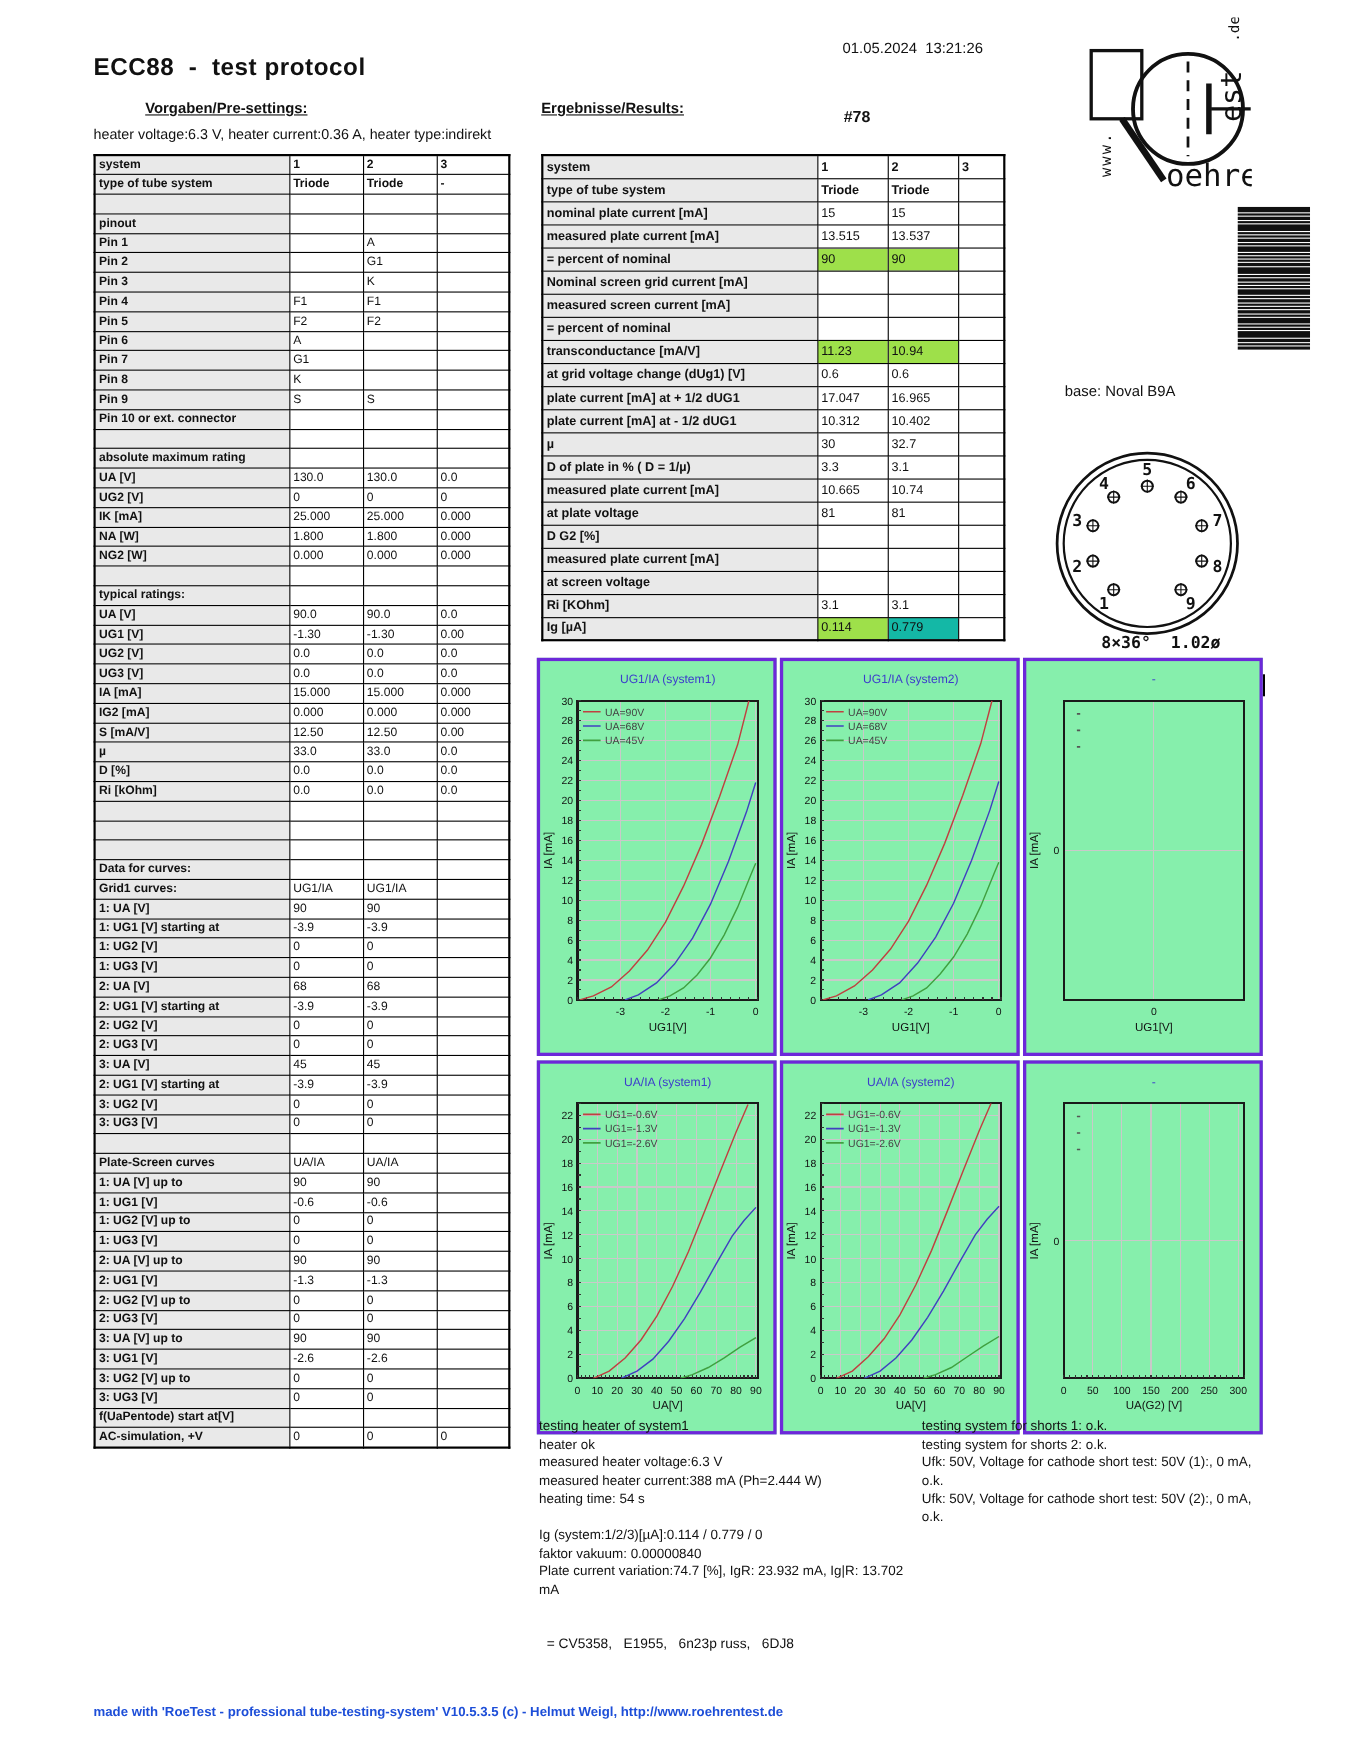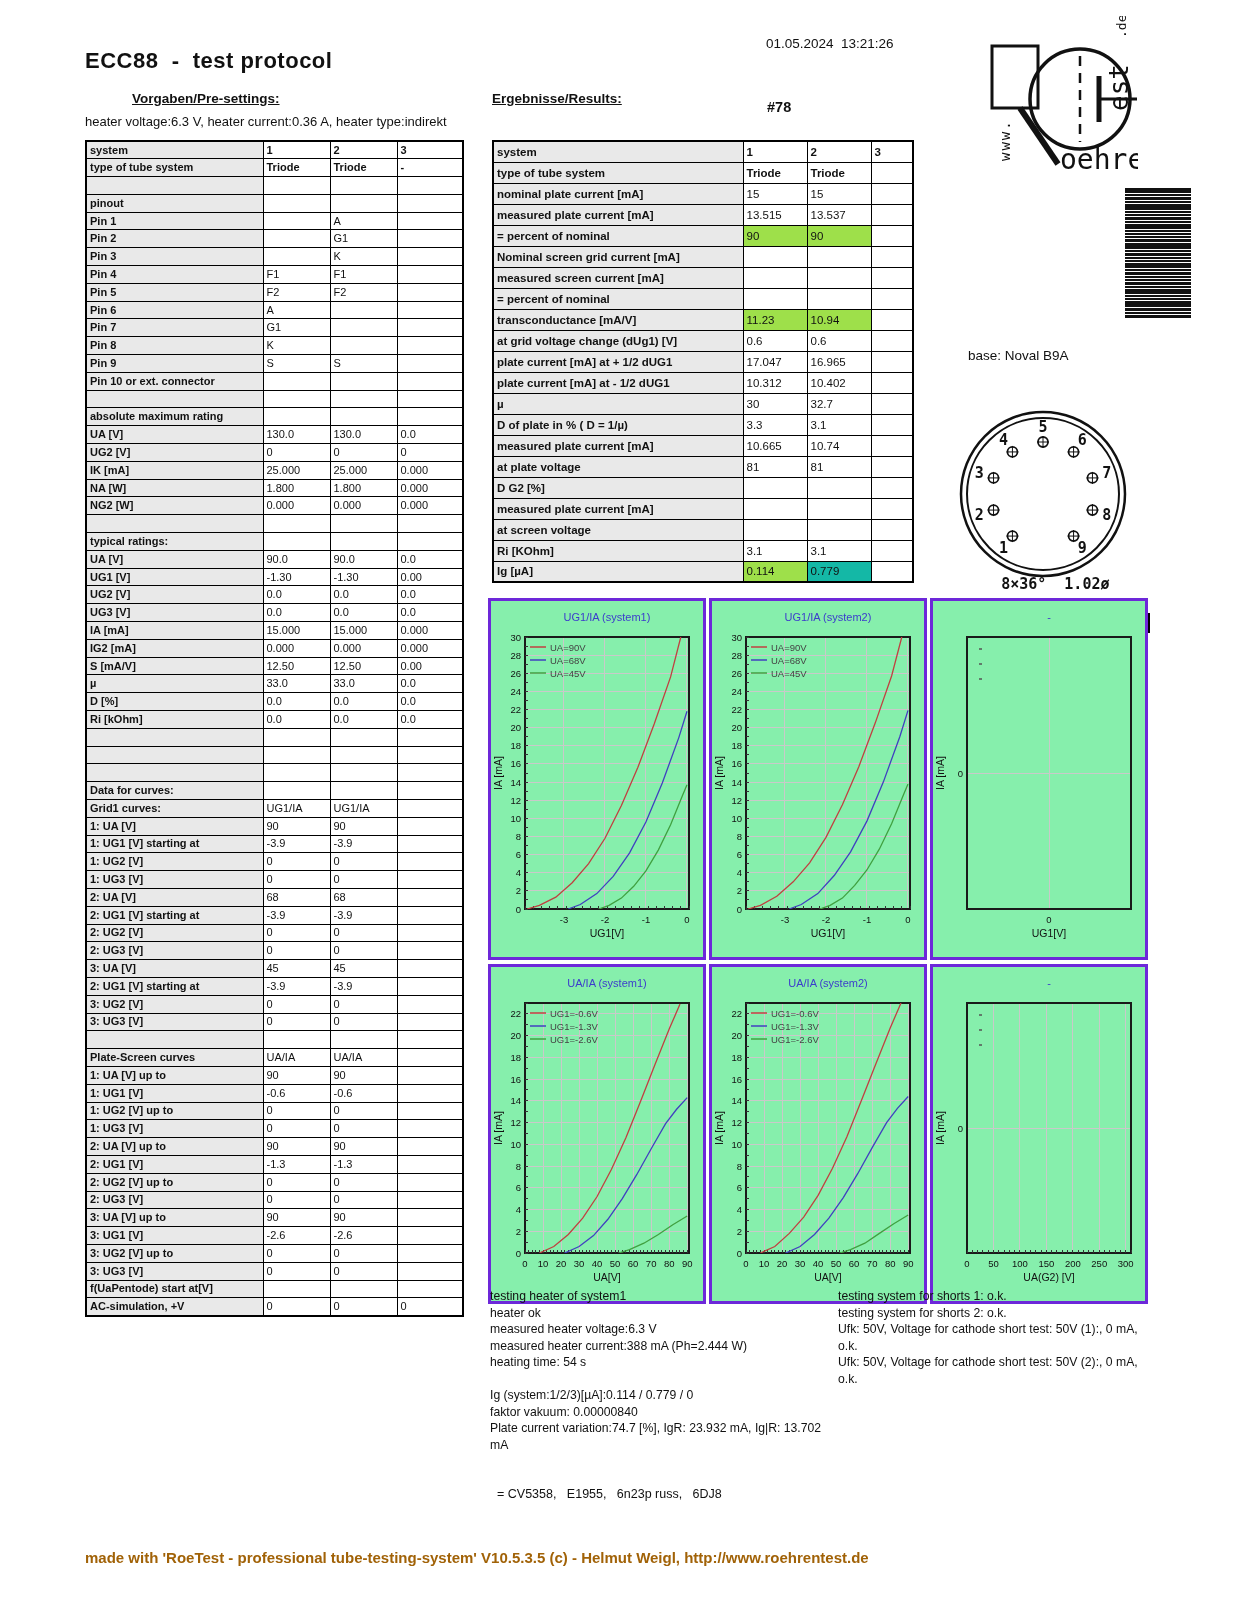--- a/index.html
+++ b/index.html
@@ -41,21 +41,21 @@
   .charts{left:488px;top:598px;width:650px;}
   .chart-row{display:flex;gap:3px;}
   .chart-box{border:3px solid #6d28d9;background:#86efac;}
   .chart-box svg{display:block;}
 
   .notes{font-size:12.2px;line-height:16.6px;color:#111;}
   .notes-left{left:490px;top:1288px;width:350px;}
   .notes-right{left:838px;top:1288px;width:322px;}
   .notes .gap{height:16px;}
   .equivalents{left:497px;top:1487px;font-size:12.5px;white-space:pre;}
-  .footer{left:85px;top:1549px;width:1110px;font-size:15px;font-weight:bold;color:#a16207;white-space:nowrap;}
+  .footer{left:85px;top:1549px;width:1110px;font-size:12px;font-weight:bold;color:#1d4ed8;white-space:nowrap;}
 </style>
 </head>
 <body>
 
 <div id="page">
 
   <div class="abs datetime">01.05.2024  13:21:26</div>
   <div class="abs doc-title">ECC88  -  test protocol</div>
   <div class="abs sec-head pre-head">Vorgaben/Pre-settings:</div>
   <div class="abs pre-text">heater voltage:6.3 V, heater current:0.36 A, heater type:indirekt</div>

